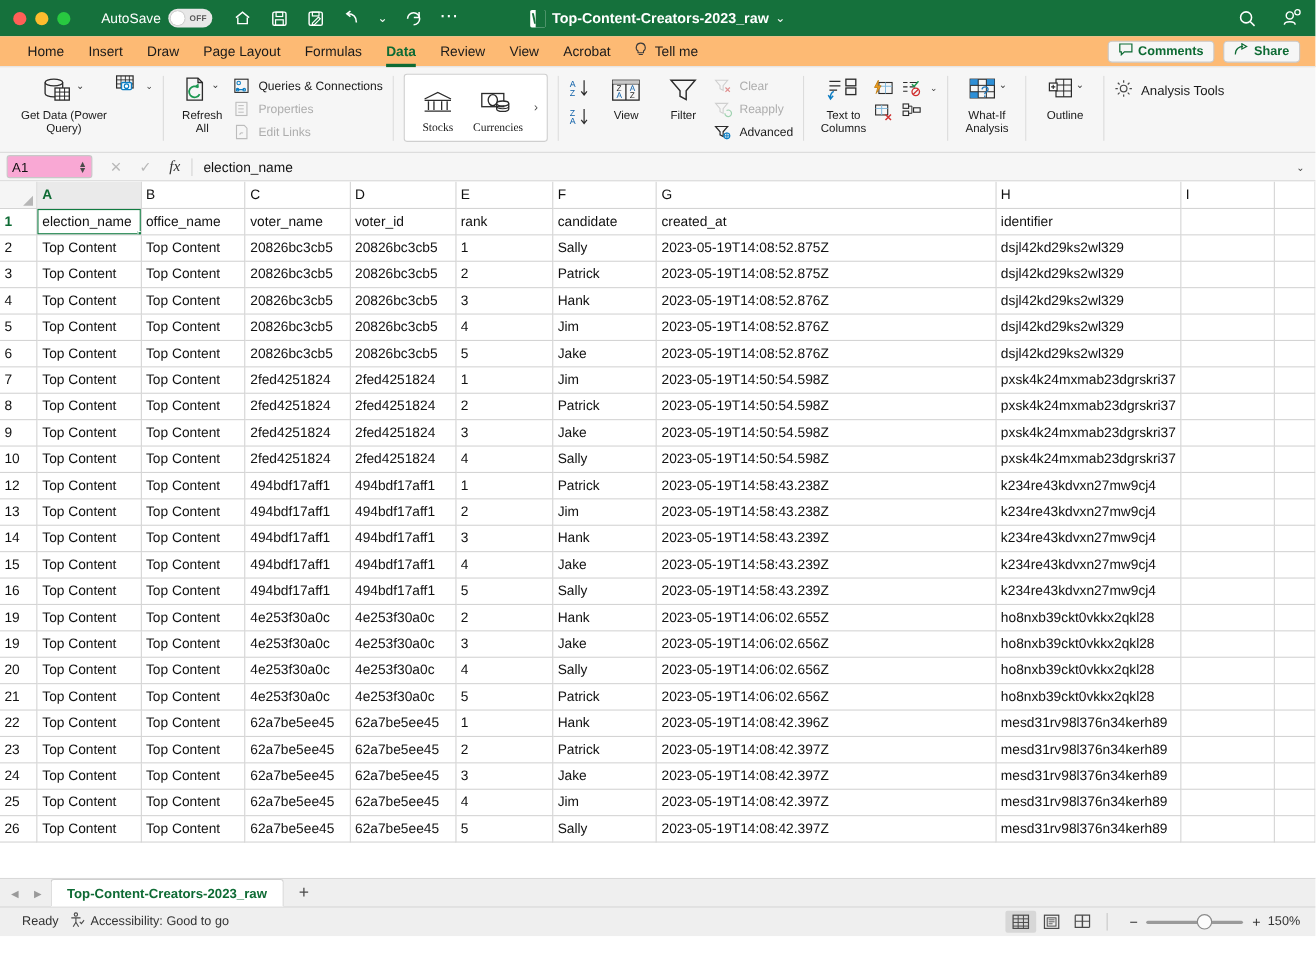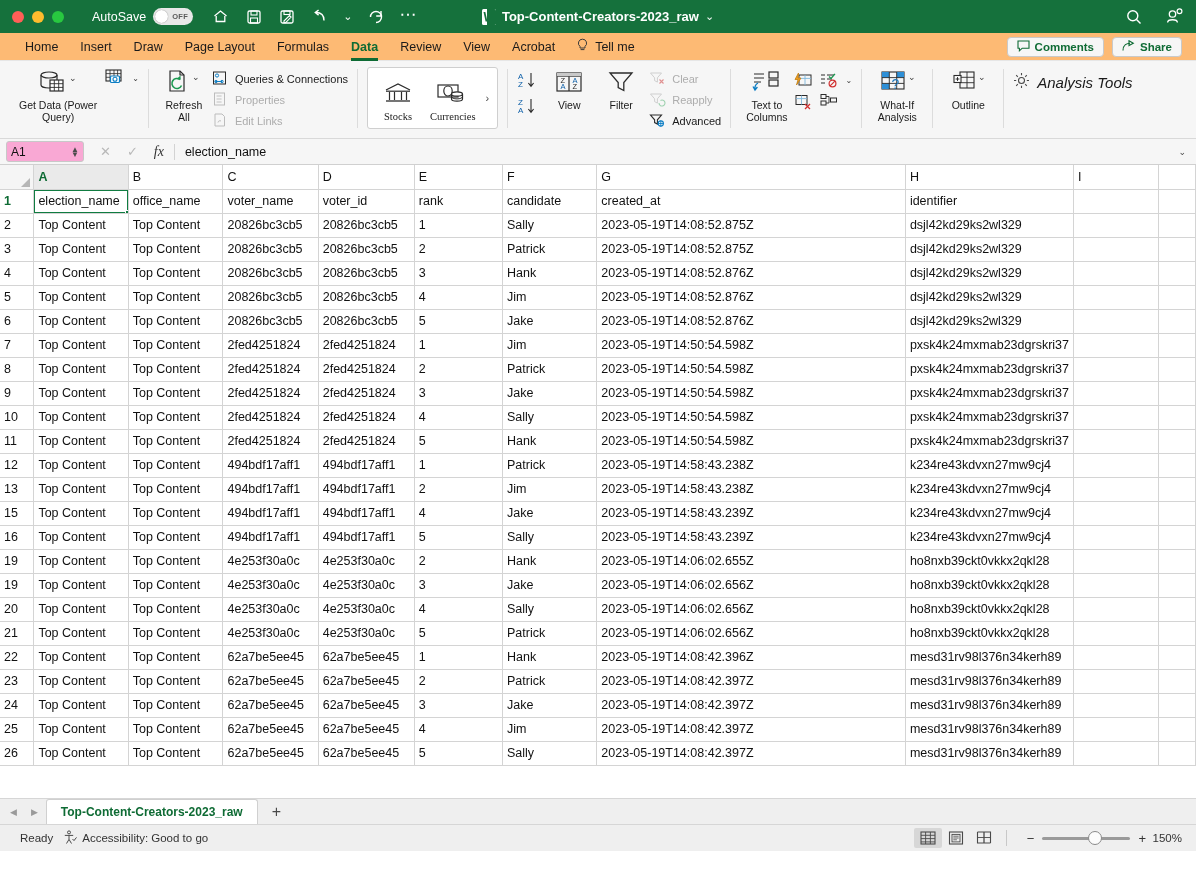--- a/index.html
+++ b/index.html
@@ -94,21 +94,21 @@
   .stack{ display:flex; flex-direction:column; justify-content:flex-start; padding-top:6px; gap:2px;}
   .databox{
     border:1px solid #cfcfcf; background:#fff; border-radius:3px; height:62px;
     display:flex; align-items:center; padding:0 4px; margin-top:4px;
   }
   .databox .bigbtn .lbl{ font-size:10.5px;font-family:Liberation Serif, serif; }
   .boxchev{ font-size:11px; color:#4a4a4a; padding:0 4px; }
   .sortcol{ display:flex; flex-direction:column; justify-content:center; gap:8px; padding-top:8px;}
   .azsmall{ display:flex; align-items:center; }
   .smallicon{ width:20px; height:19px; display:flex;align-items:center;justify-content:center; }
-  .analysis-tools{ display:flex; align-items:center; gap:7px; font-size:15px; color:#1a1a1a; padding-top:9px;font-style:italic;}
+  .analysis-tools{ display:flex; align-items:center; gap:7px; font-size:12px; color:#1a1a1a; padding-top:9px;}
 
   
   .fbar{ height:26px; display:flex; align-items:center; background:#f6f6f6; border-bottom:1px solid #d0d0d0;}
   .namebox{
     width:78px; height:21px; margin-left:6px; background:#f9a8d4; border:1px solid #c8c8c8; border-radius:3px;
     display:flex; align-items:center; padding:0 4px; font-size:12px; color:#111;
   }
   .spin{ margin-left:auto; display:flex; flex-direction:column; line-height:5px; color:#4a4a4a; font-size:8px;}
   .fbtns{ display:flex; align-items:center; gap:16px; margin-left:16px; color:#b8b8b8; font-size:13px;}
   .fx{ font-style:italic; font-family:"Liberation Serif", serif; font-size:14px; color:#333; }
@@ -767,33 +767,20 @@
           <td>2fed4251824</td>
           <td>2fed4251824</td>
           <td class="num">4</td>
           <td>Sally</td>
           <td>2023-05-19T14:50:54.598Z</td>
           <td>pxsk4k24mxmab23dgrskri37</td>
           <td></td>
           <td></td>
         </tr>
         <tr>
-          <td class="rowhdr">11</td>
-          <td>Top Content</td>
-          <td>Top Content</td>
-          <td>2fed4251824</td>
-          <td>2fed4251824</td>
-          <td class="num">5</td>
-          <td>Hank</td>
-          <td>2023-05-19T14:50:54.598Z</td>
-          <td>pxsk4k24mxmab23dgrskri37</td>
-          <td></td>
-          <td></td>
-        </tr>
-        <tr>
           <td class="rowhdr">12</td>
           <td>Top Content</td>
           <td>Top Content</td>
           <td>494bdf17aff1</td>
           <td>494bdf17aff1</td>
           <td class="num">1</td>
           <td>Patrick</td>
           <td>2023-05-19T14:58:43.238Z</td>
           <td>k234re43kdvxn27mw9cj4</td>
           <td></td>
@@ -801,20 +788,33 @@
         </tr>
         <tr>
           <td class="rowhdr">13</td>
           <td>Top Content</td>
           <td>Top Content</td>
           <td>494bdf17aff1</td>
           <td>494bdf17aff1</td>
           <td class="num">2</td>
           <td>Jim</td>
           <td>2023-05-19T14:58:43.238Z</td>
+          <td>k234re43kdvxn27mw9cj4</td>
+          <td></td>
+          <td></td>
+        </tr>
+        <tr>
+          <td class="rowhdr">14</td>
+          <td>Top Content</td>
+          <td>Top Content</td>
+          <td>494bdf17aff1</td>
+          <td>494bdf17aff1</td>
+          <td class="num">3</td>
+          <td>Hank</td>
+          <td>2023-05-19T14:58:43.239Z</td>
           <td>k234re43kdvxn27mw9cj4</td>
           <td></td>
           <td></td>
         </tr>
         <tr>
           <td class="rowhdr">15</td>
           <td>Top Content</td>
           <td>Top Content</td>
           <td>494bdf17aff1</td>
           <td>494bdf17aff1</td>

